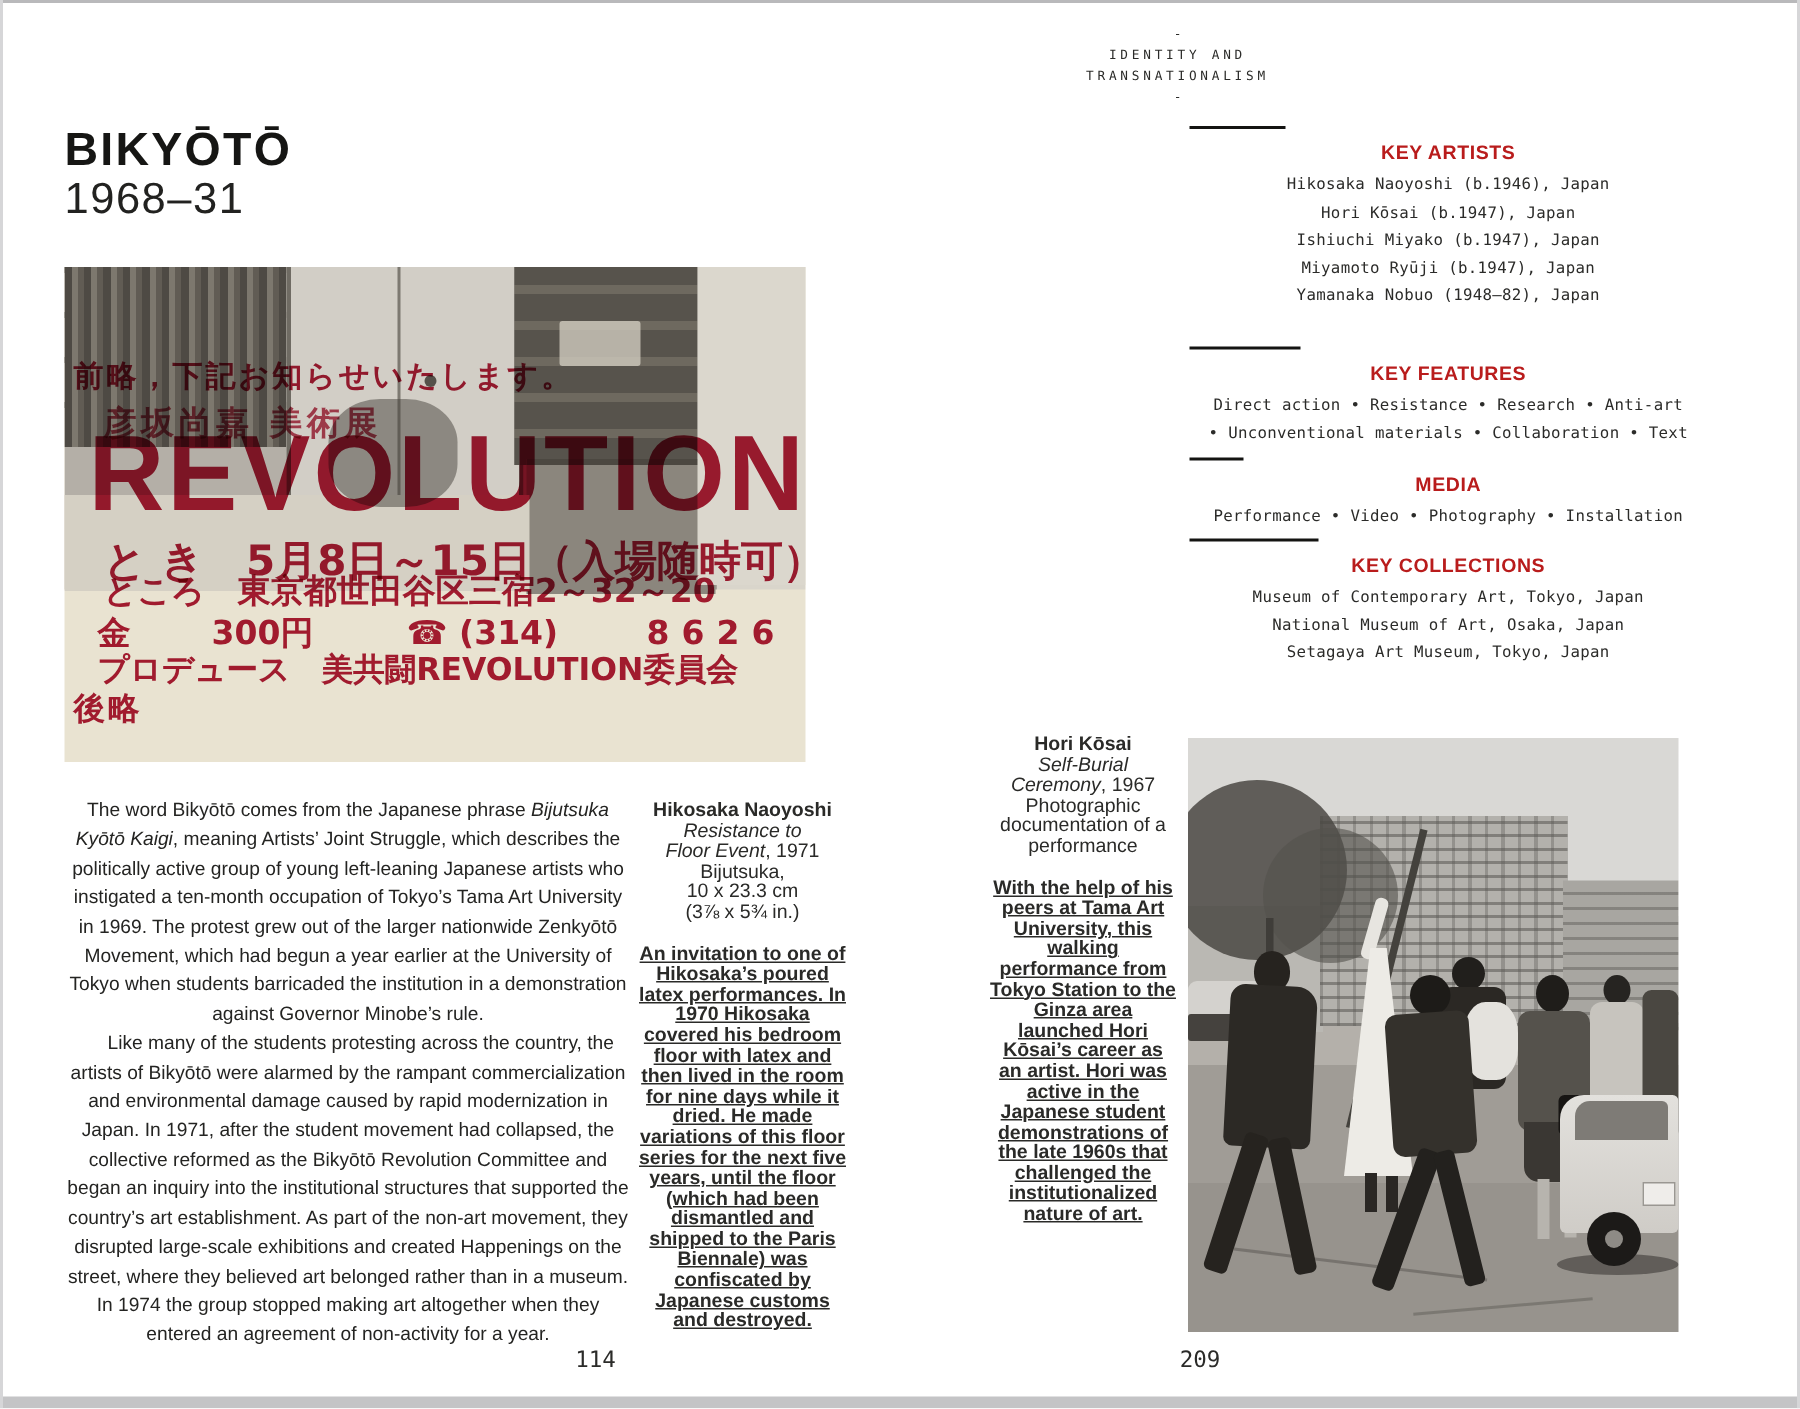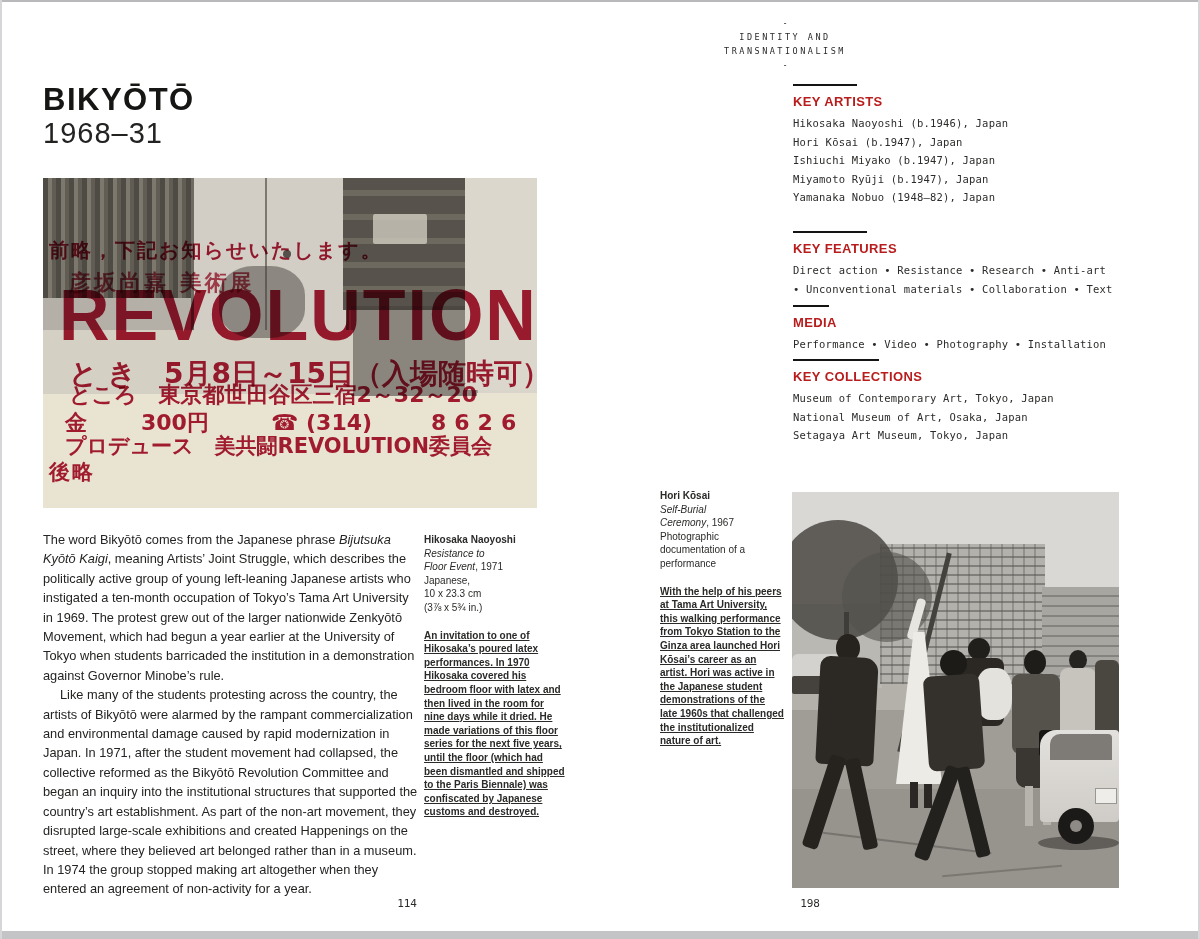--- a/index.html
+++ b/index.html
@@ -1,16 +1,16 @@
 <!DOCTYPE html>
 <html><head>
 <meta charset="utf-8">
 <style>
   html,body{margin:0;padding:0;background:#ffffff;}
-  .abs{position:absolute;}
+  .abs{position:absolute;text-align:center;}
   #sheet{position:relative;width:1200px;height:939px;background:#ffffff;overflow:hidden;
          font-family:"Liberation Sans",sans-serif;color:#1d1d1b;}
   
   .edge-top{left:0;top:0;width:1200px;height:2px;background:#b9b9bb;}
   .edge-bottom{left:0;top:931px;width:1200px;height:8px;background:#c4c4c6;}
   .edge-left{left:0;top:0;width:2px;height:939px;background:#d6d6d8;}
   .edge-right{left:1198px;top:0;width:2px;height:939px;background:#d6d6d8;}
 
   
   .runhead{left:690px;top:16px;width:190px;text-align:center;
@@ -55,21 +55,21 @@
   .pr-produce{left:22px;top:258px;font-size:21px;}
   .pr-end{left:6px;top:284px;font-size:21px;letter-spacing:2px;}
 
   
   .bodycol{left:43px;top:530px;width:378px;font-size:12.8px;line-height:19.4px;color:#242422;}
   .bodycol p{margin:0;}
   .bodycol p + p{text-indent:17px;}
   .it{font-style:italic;}
 
   
-  .cap{font-size:10px;line-height:13.6px;color:#2a2a28;}
+  .cap{font-size:13px;line-height:13.6px;color:#2a2a28;}
   .cap-hikosaka{left:424px;top:533px;width:142px;}
   .cap-hori{left:660px;top:489px;width:124px;}
   .cap .artist{font-weight:700;}
   .cap .note{font-weight:700;margin-top:14px;text-decoration:underline;}
 
   
   .keysec{left:793px;width:345px;}
   .sec1{top:84px;} .sec2{top:231px;} .sec3{top:305px;} .sec4{top:359px;}
   .rule{height:2px;background:#141412;margin-bottom:8px;}
   .r1{width:64px;} .r2{width:74px;} .r3{width:36px;} .r4{width:86px;}
@@ -125,22 +125,22 @@
             background:linear-gradient(#e3e1dd,#cfccc7);}
   .car-window{left:258px;top:242px;width:62px;height:26px;border-radius:10px 4px 0 0;background:#7e7b76;}
   .car-wheel{left:266px;top:316px;width:36px;height:36px;border-radius:50%;background:#1c1a18;}
   .car-hub{left:278px;top:328px;width:12px;height:12px;border-radius:50%;background:#8e8b86;}
   .car-plate{left:303px;top:296px;width:20px;height:14px;background:#efedea;border:1px solid #9a9792;}
   .car-shadow{left:246px;top:344px;width:81px;height:14px;border-radius:50%;background:rgba(30,28,26,.45);}
   .crack1{left:30px;top:350px;width:170px;height:2px;background:rgba(60,58,54,.35);transform:rotate(7deg);}
   .crack2{left:150px;top:378px;width:120px;height:2px;background:rgba(60,58,54,.3);transform:rotate(-5deg);}
 
   
-  .pnum{font-family:"DejaVu Sans Mono",monospace;font-size:11px;color:#2b2b29;
-        width:40px;text-align:right;top:897px;}
+  .pnum{font-family:"DejaVu Sans Mono",monospace;font-size:15px;color:#2b2b29;
+        width:40px;text-align:center;top:897px;}
   .pnum-l{left:377px;} .pnum-r{left:780px;}
 </style>
 </head>
 <body>
 
 <div id="sheet">
   <div class="abs edge-top"></div>
   <div class="abs edge-bottom"></div>
   <div class="abs edge-left"></div>
   <div class="abs edge-right"></div>
@@ -183,21 +183,21 @@
 
   <div class="abs bodycol">
     <p><span>The word Bikyōtō comes from the Japanese phrase </span><span class="it">Bijutsuka Kyōtō Kaigi</span><span>, meaning Artists’ Joint Struggle, which describes the politically active group of young left-leaning Japanese artists who instigated a ten-month occupation of Tokyo’s Tama Art University in 1969. The protest grew out of the larger nationwide Zenkyōtō Movement, which had begun a year earlier at the University of Tokyo when students barricaded the institution in a demonstration against Governor Minobe’s rule.</span></p>
     <p>Like many of the students protesting across the country, the artists of Bikyōtō were alarmed by the rampant commercialization and environmental damage caused by rapid modernization in Japan. In 1971, after the student movement had collapsed, the collective reformed as the Bikyōtō Revolution Committee and began an inquiry into the institutional structures that supported the country’s art establishment. As part of the non-art movement, they disrupted large-scale exhibitions and created Happenings on the street, where they believed art belonged rather than in a museum. In 1974 the group stopped making art altogether when they entered an agreement of non-activity for a year.</p>
   </div>
 
   <div class="abs cap cap-hikosaka">
     <div class="artist">Hikosaka Naoyoshi</div>
     <div><span class="it">Resistance to</span></div>
     <div><span class="it">Floor Event</span><span>, 1971</span></div>
-    <div>Japanese,</div>
+    <div>Bijutsuka,</div>
     <div>10 x 23.3 cm</div>
     <div>(3⅞ x 5¾ in.)</div>
     <div class="note">An invitation to one of Hikosaka’s poured latex performances. In 1970 Hikosaka covered his bedroom floor with latex and then lived in the room for nine days while it dried. He made variations of this floor series for the next five years, until the floor (which had been dismantled and shipped to the Paris Biennale) was confiscated by Japanese customs and destroyed.</div>
   </div>
 
   <div class="abs pnum pnum-l">114</div>
 
   <div class="abs keysec sec1">
     <div class="rule r1"></div>
     <div class="keyhead">KEY ARTISTS</div>
@@ -275,14 +275,14 @@
     <div class="ph w2-body"></div>
     <div class="ph far-right"></div>
     <div class="ph car-shadow"></div>
     <div class="ph car-body"></div>
     <div class="ph car-window"></div>
     <div class="ph car-wheel"></div>
     <div class="ph car-hub"></div>
     <div class="ph car-plate"></div>
   </div>
 
-  <div class="abs pnum pnum-r">198</div>
+  <div class="abs pnum pnum-r">209</div>
 </div>
 
 </body></html>

